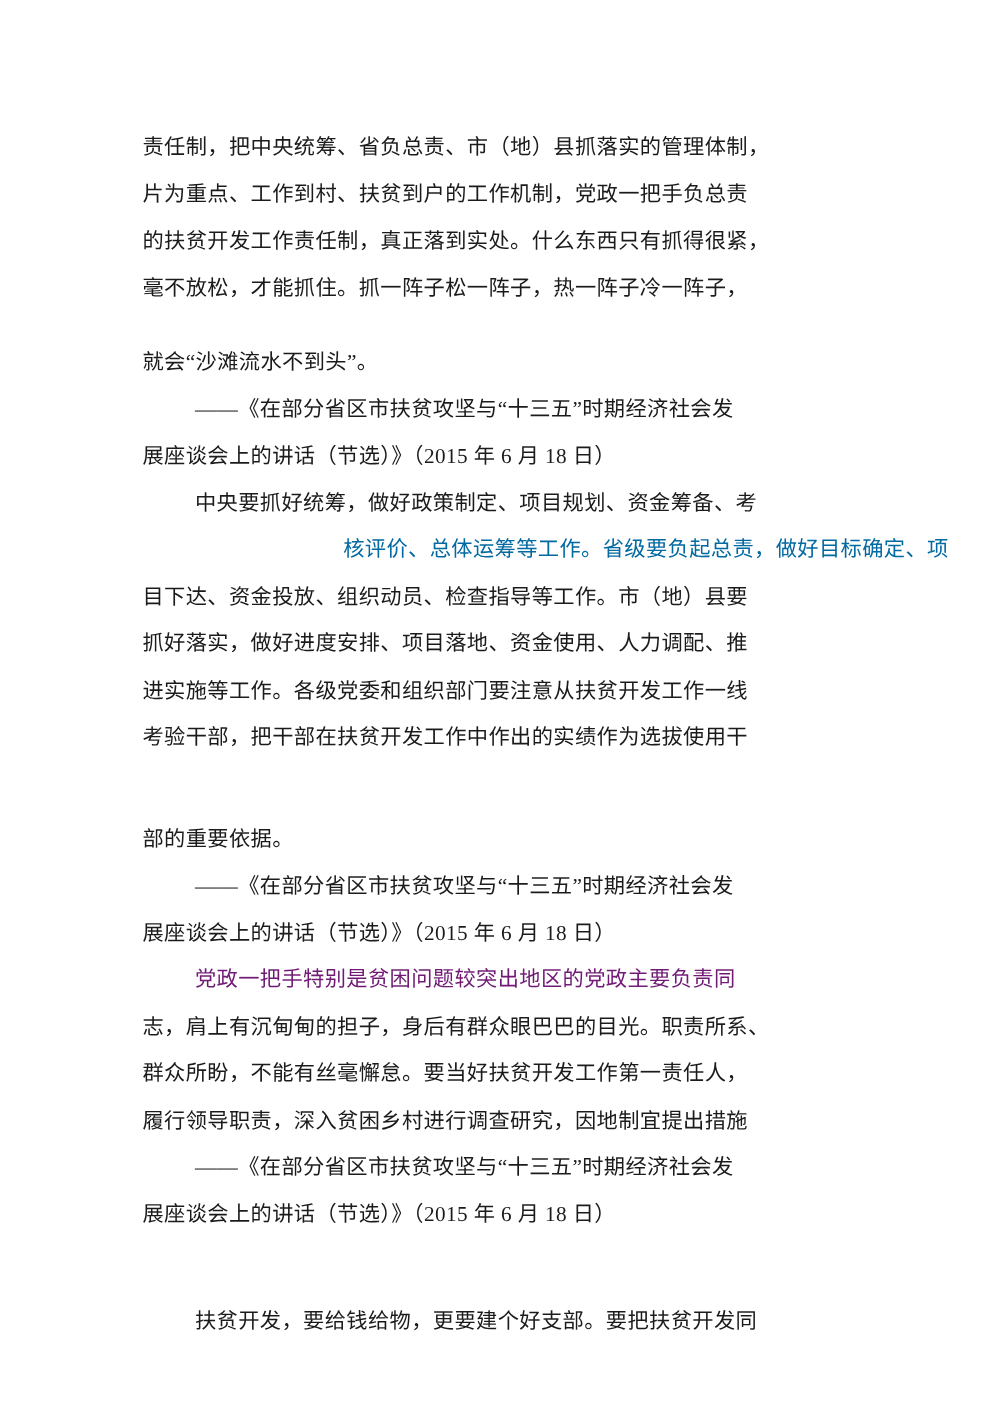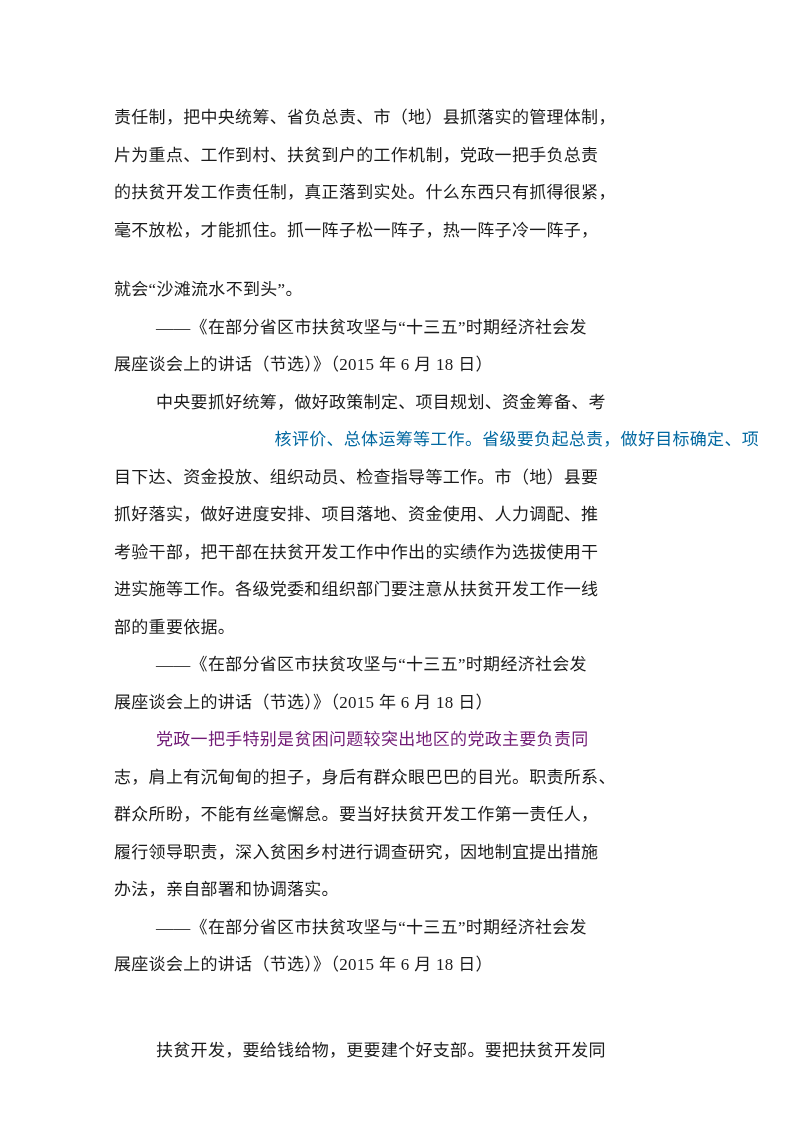--- a/index.html
+++ b/index.html
@@ -55,34 +55,33 @@
       </div>
       <div class="paragraph">
         <div class="text-line indent" style="color: rgb(27, 27, 27);">——《在部分省区市扶贫攻坚与“十三五”时期经济社会发</div>
         <div class="text-line" style="color: rgb(27, 27, 27);">展座谈会上的讲话（节选）》（2015 年 6 月 18 日）</div>
       </div>
       <div class="paragraph">
         <div class="text-line indent" style="color: rgb(27, 27, 27);">中央要抓好统筹，做好政策制定、项目规划、资金筹备、考</div>
         <div class="text-line" style="color: #0369a1; text-align: right;">核评价、总体运筹等工作。省级要负起总责，做好目标确定、项</div>
         <div class="text-line" style="color: rgb(27, 27, 27);">目下达、资金投放、组织动员、检查指导等工作。市（地）县要</div>
         <div class="text-line" style="color: rgb(27, 27, 27);">抓好落实，做好进度安排、项目落地、资金使用、人力调配、推</div>
+        <div class="text-line" style="color: rgb(27, 27, 27);">进实施等工作。各级党委和组织部门要注意从扶贫开发工作一线</div>
         <div class="text-line" style="color: rgb(27, 27, 27);">考验干部，把干部在扶贫开发工作中作出的实绩作为选拔使用干</div>
-        <div class="text-line" style="color: rgb(27, 27, 27);">进实施等工作。各级党委和组织部门要注意从扶贫开发工作一线</div>
-        <div class="text-line" style="color: rgb(27, 27, 27);">部的重要依据。</div>
+        <div class="text-line" style="color: rgb(27, 27, 27); margin-top: 44px;">部的重要依据。</div>
       </div>
       <div class="paragraph">
         <div class="text-line indent" style="color: rgb(27, 27, 27);">——《在部分省区市扶贫攻坚与“十三五”时期经济社会发</div>
         <div class="text-line" style="color: rgb(27, 27, 27);">展座谈会上的讲话（节选）》（2015 年 6 月 18 日）</div>
       </div>
       <div class="paragraph">
         <div class="text-line indent" style="color: #701a75;">党政一把手特别是贫困问题较突出地区的党政主要负责同</div>
         <div class="text-line" style="color: rgb(27, 27, 27);">志，肩上有沉甸甸的担子，身后有群众眼巴巴的目光。职责所系、</div>
         <div class="text-line" style="color: rgb(27, 27, 27);">群众所盼，不能有丝毫懈怠。要当好扶贫开发工作第一责任人，</div>
         <div class="text-line" style="color: rgb(27, 27, 27);">履行领导职责，深入贫困乡村进行调查研究，因地制宜提出措施</div>
-        <div class="text-line" style="color: rgb(27, 27, 27);">办法，亲自部署和协调落实。</div>
       </div>
       <div class="paragraph">
         <div class="text-line indent" style="color: rgb(27, 27, 27);">——《在部分省区市扶贫攻坚与“十三五”时期经济社会发</div>
         <div class="text-line" style="color: rgb(27, 27, 27);">展座谈会上的讲话（节选）》（2015 年 6 月 18 日）</div>
       </div>
       <div class="paragraph">
         <div class="text-line indent" style="color: rgb(27, 27, 27); margin-top: 48px;">扶贫开发，要给钱给物，更要建个好支部。要把扶贫开发同</div>
       </div>
     </div>
 </div>

